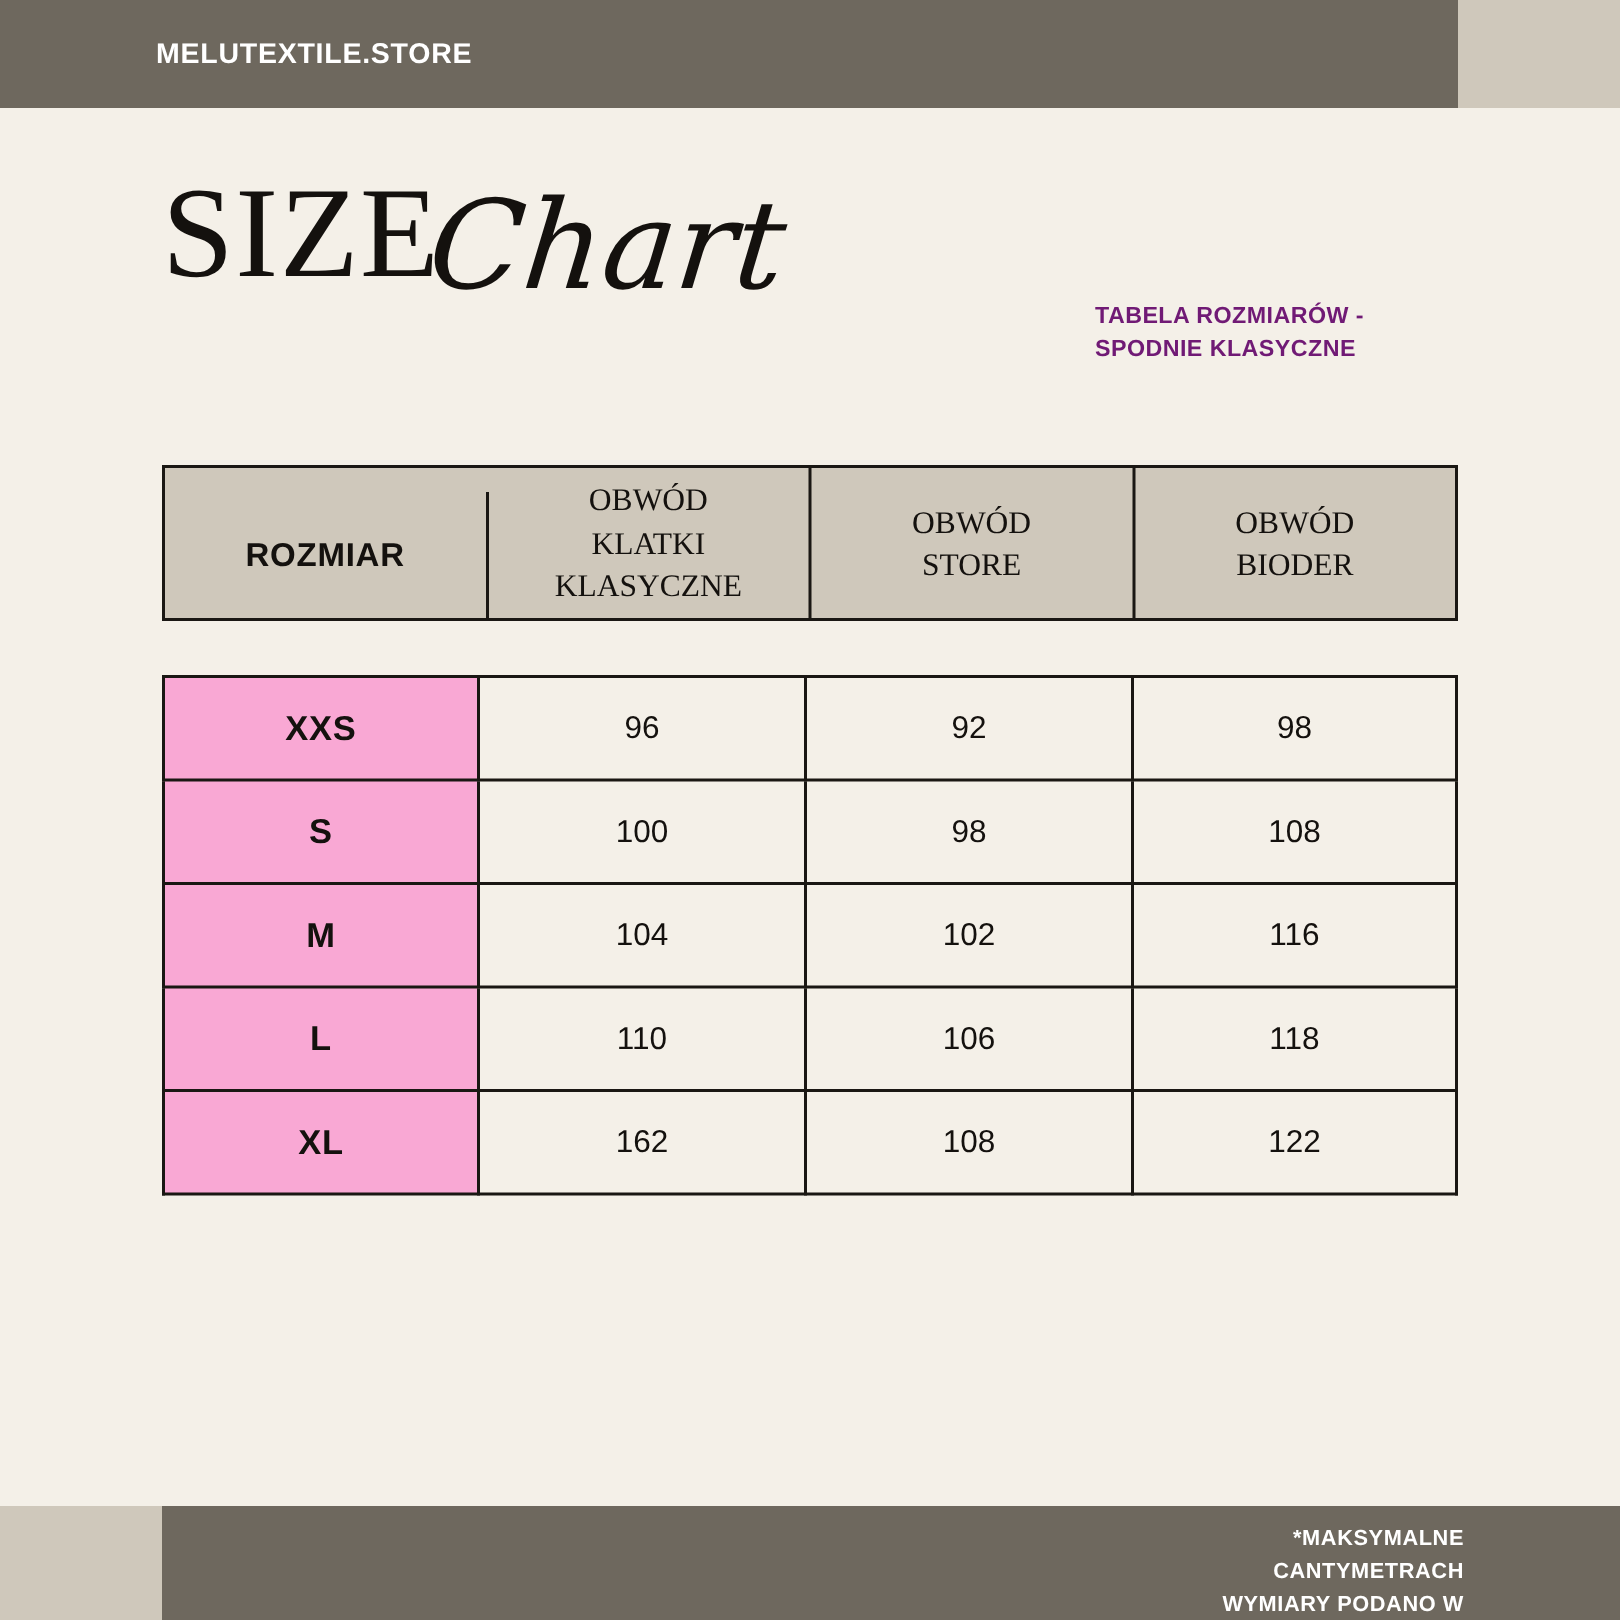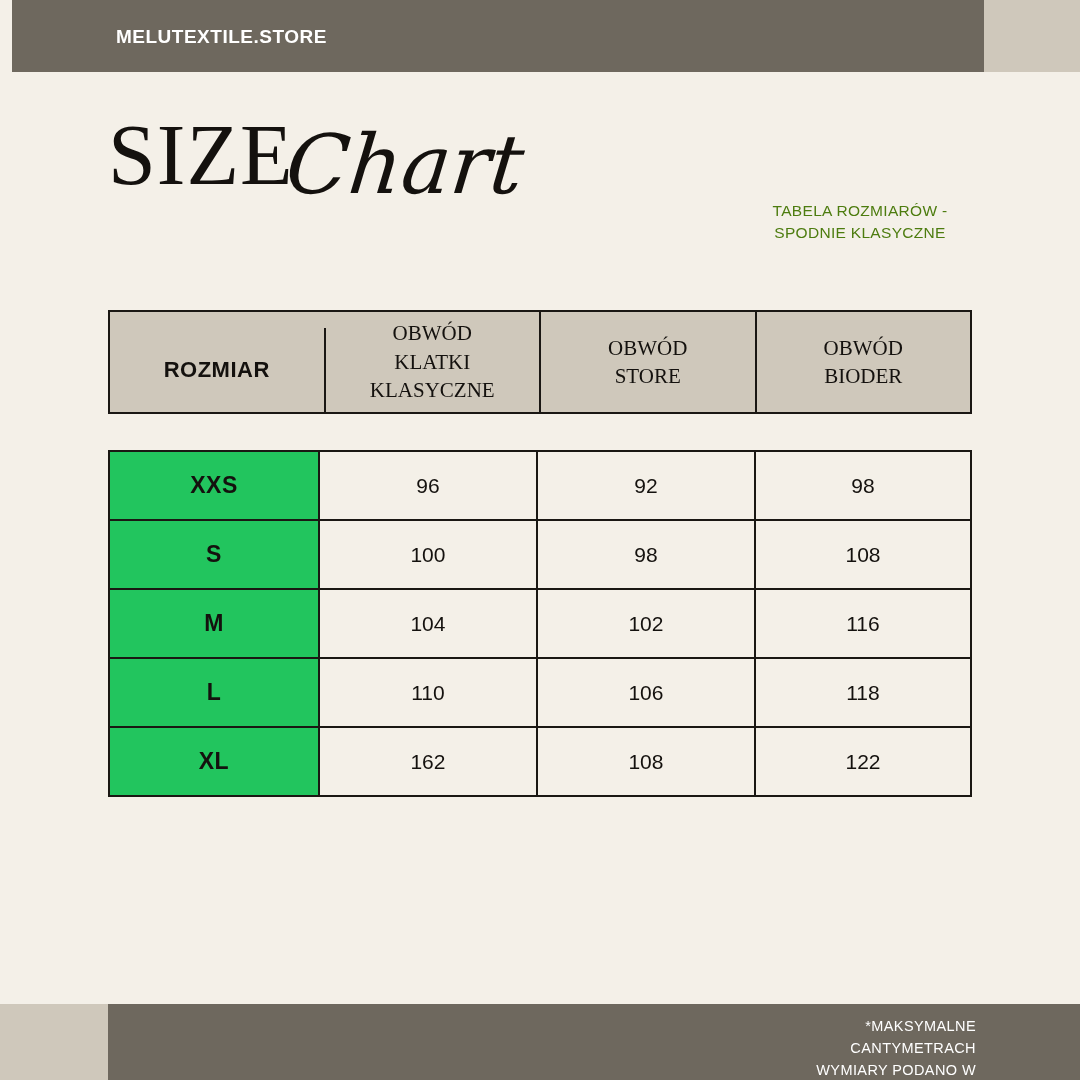--- a/index.html
+++ b/index.html
@@ -12,21 +12,21 @@
 
   body {
     background: #f4f0e8;
     font-family: "Liberation Sans", sans-serif;
     position: relative;
   }
 
   
   .top-bar {
     position: absolute;
-    top: 0; left: 12px;
+    top: 0; left: 0;
     width: 937px;
     height: 72px;
   }
   .top-bar-dark {
     position: absolute;
     top: 0; left: 0;
     width: 972px;
     height: 72px;
     background: #6e685e;
   }
@@ -73,24 +73,24 @@
     transform: skewX(-6deg) translateY(12px);
     display: inline-block;
   }
 
   
   .subtitle {
     position: absolute;
     right: 90px;
     top: 200px;
     width: 260px;
-    text-align: center;
-    color: #4d7c0f;
+    text-align: left;
+    color: #701a75;
     font-size: 15.5px;
-    font-weight: normal;
+    font-weight: bold;
     line-height: 1.45;
     letter-spacing: 0.3px;
   }
 
   
   .header-table {
     position: absolute;
     left: 108px;
     top: 310px;
     width: 864px;
@@ -136,21 +136,21 @@
   .body-table tr { height: 69px; }
   .body-table td {
     border: 2px solid #1a1713;
     text-align: center;
     font-family: "Liberation Sans", sans-serif;
     font-size: 21px;
     color: #14110e;
   }
   .body-table td.size-cell {
     width: 208px;
-    background: #22c55e;
+    background: #f9a8d4;
     font-weight: bold;
     font-size: 23px;
     letter-spacing: 0.5px;
   }
   .body-table td.val { width: 216px; }
   .body-table td.val.last { width: 214px; }
 
   
   .bottom-bar {
     position: absolute;
@@ -173,21 +173,21 @@
     background: #6e685e;
   }
   .bottom-note {
     position: absolute;
     right: 104px;
     top: 12px;
     width: 400px;
     text-align: right;
     color: #ffffff;
     font-size: 14.5px;
-    font-weight: normal;
+    font-weight: bold;
     line-height: 1.5;
     letter-spacing: 0.4px;
   }
 </style>
 </head>
 <body>
 
 <div class="top-bar">
   <div class="top-bar-dark"></div>
   <div class="top-bar-light"></div>

